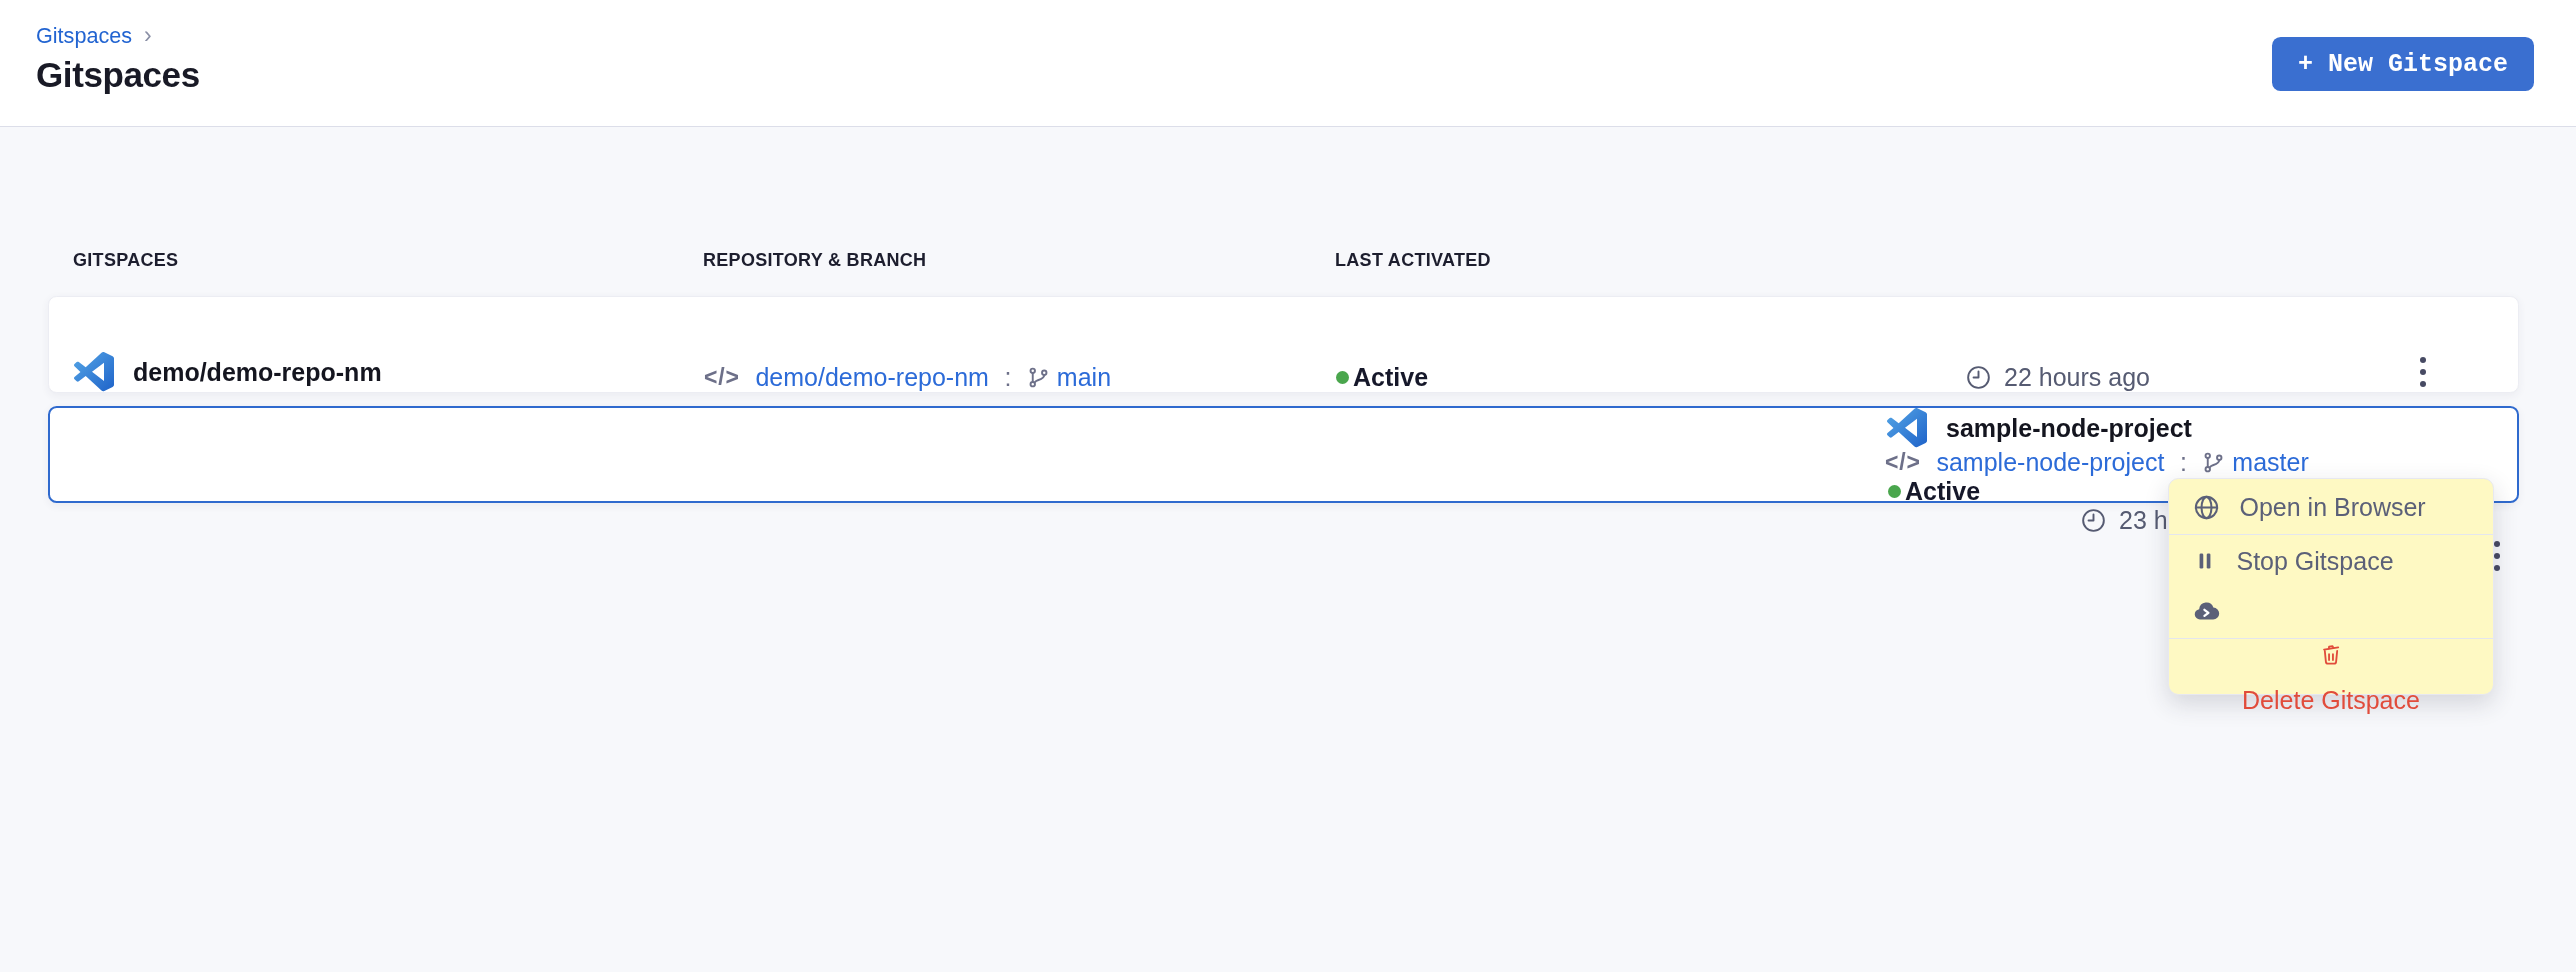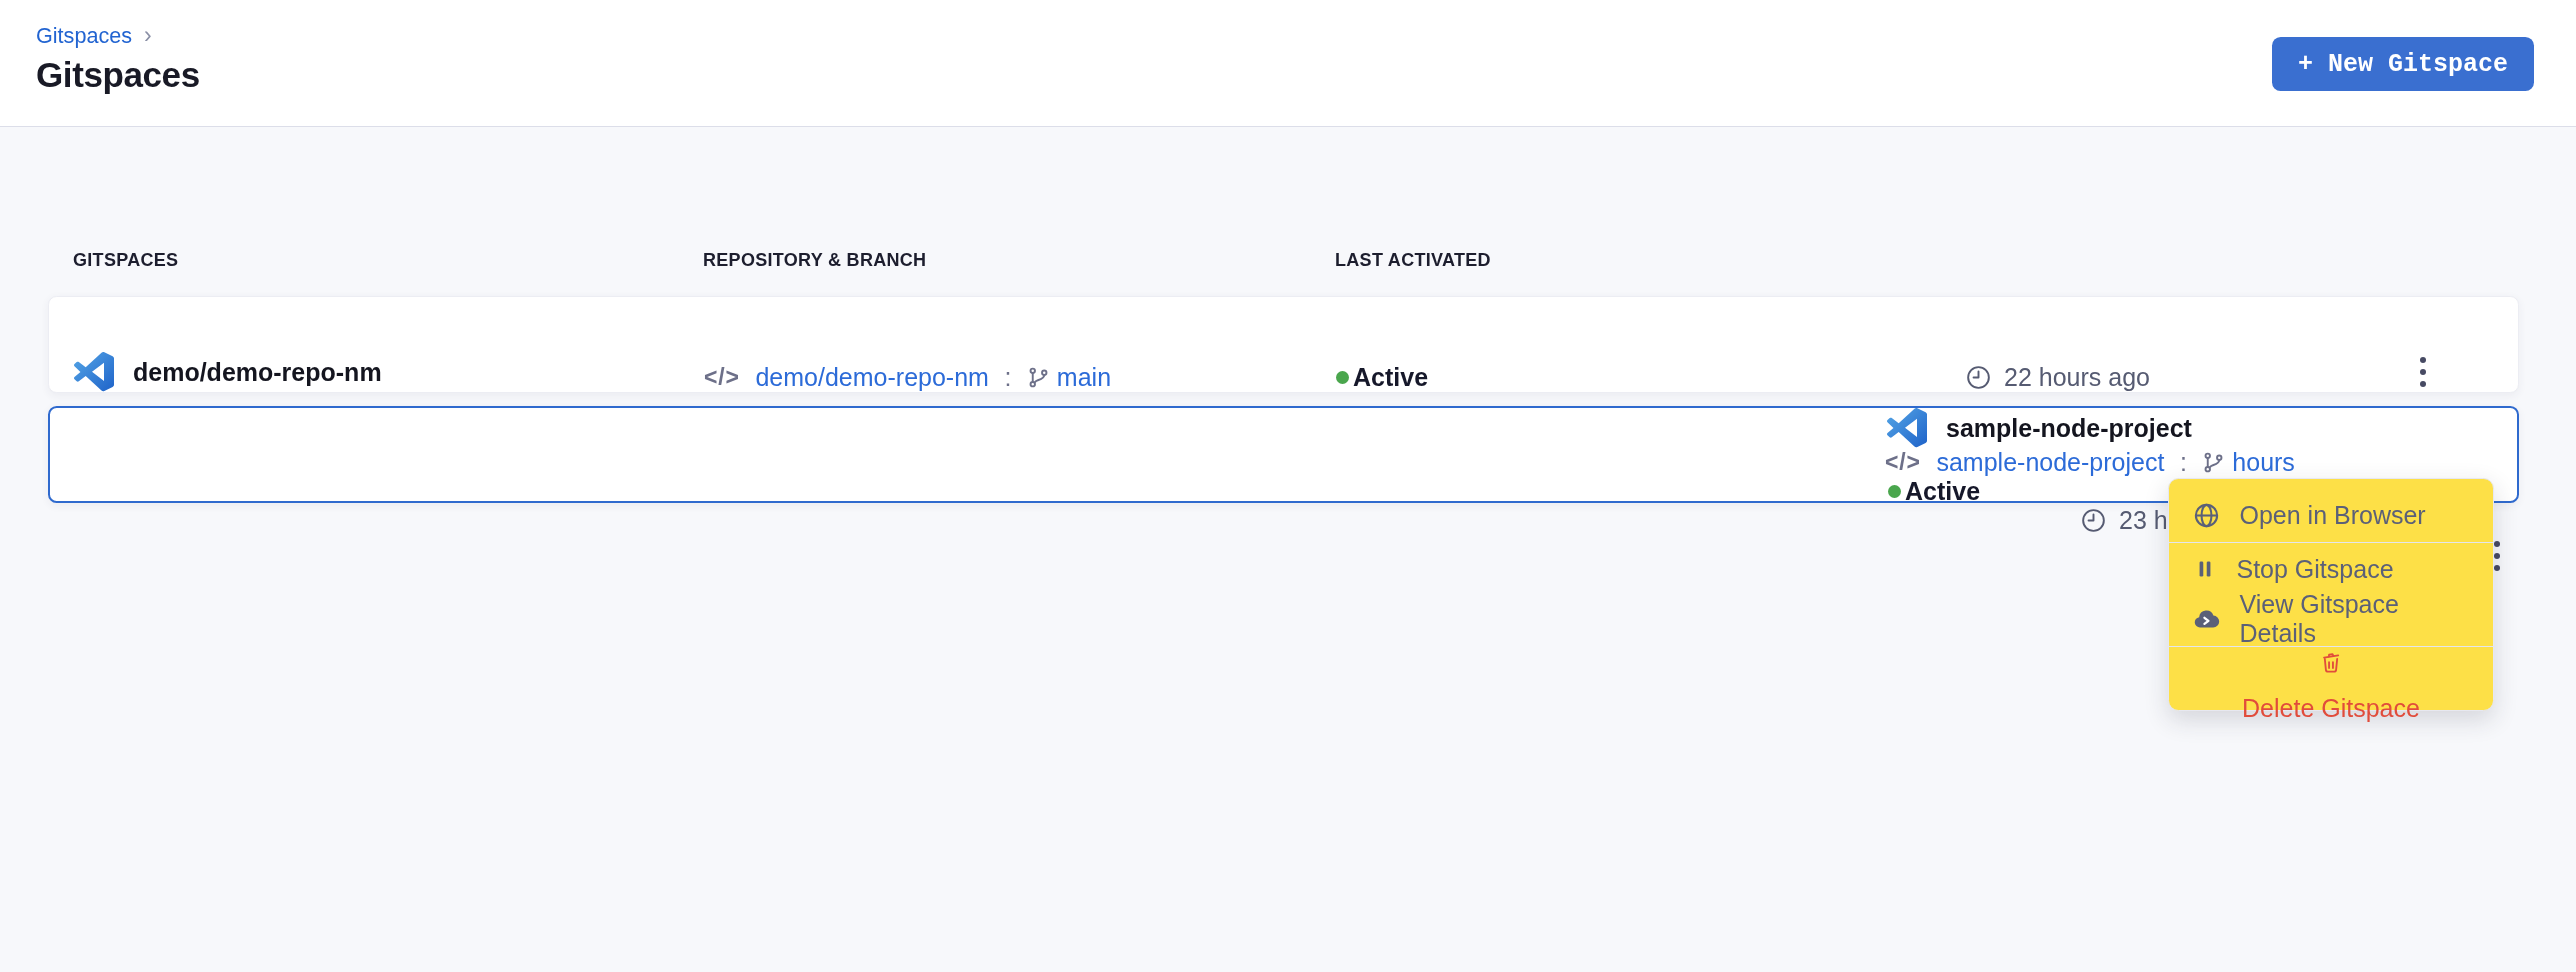--- a/index.html
+++ b/index.html
@@ -75,24 +75,24 @@
     width:41px; height:41px; cursor:pointer;
     display:flex; flex-direction:column; align-items:center; justify-content:center; gap:6px;
   }
   .kebab .kdot { width:6px; height:6px; border-radius:50%; background:#474a63; }
 
   svg { display:block; flex:none; }
 
   
   .menu {
     position:absolute; left:2168px; top:478px; width:326px;
-    background:#fde047;
+    background:#fef9c3;
     border:0.9px solid #e7e8f0; border-radius:10.4px;
     box-shadow:0 8.6px 24px rgba(35,36,58,0.16);
-    padding:11px 0; z-index:20;
+    padding:3px 0; z-index:20;
   }
   .menu-item {
     display:flex; align-items:center; gap:19px;
     height:50px; padding:0 22.5px;
     font-size:25px; color:#5b6078; cursor:pointer;
   }
   .menu-item.danger { color:#e14c3b;flex-direction:column; }
   .menu-divider { height:0.9px; background:#e4e6ee; margin:1.7px 0; }
 </style>
 </head>
@@ -192,21 +192,21 @@
       <span class="branch-wrap">
         <span>
           <svg viewBox="0 0 24 24" width="23" height="23" fill="none" stroke="#6d7089" stroke-width="2">
             <circle cx="6" cy="5" r="2.3"></circle>
               <circle cx="6" cy="19" r="2.3"></circle>
               <circle cx="18" cy="7" r="2.3"></circle>
             <path d="M6 7.4v9.2"></path>
               <path d="M18 9.4c0 3-3 4.2-6 5.2-2.1.7-3.2 1.4-3.8 2.3" stroke-linecap="round"></path>
           </svg>
         </span>
-        <a class="branch-name">hours</a>
+        <a class="branch-name">master</a>
       </span>
     </div>
     <div class="cell cell-status c3">
       <span class="dot"></span>
       <span>Active</span>
     </div>
     <div class="cell cell-time c4">
       <span>
         <svg viewBox="0 0 24 24" width="27" height="27" fill="none" stroke="#565b72" stroke-width="1.7">
           <circle cx="12" cy="12" r="9.2"></circle>
@@ -247,21 +247,20 @@
     </span>
     <span>Stop Gitspace</span>
   </div>
   <div class="menu-item">
     <span>
       <svg viewBox="0 0 24 24" width="29" height="29">
         <path d="M17.4 18.6H6.6a4.3 4.3 0 0 1-.68-8.55 6.05 6.05 0 0 1 11.76-1.35 4.8 4.8 0 0 1-.28 9.9z" fill="#5b6078"></path>
         <path d="M10.3 10.6l3.3 2.5-3.3 2.5" stroke="#ffffff" stroke-width="1.9" fill="none" stroke-linecap="round" stroke-linejoin="round"></path>
       </svg>
     </span>
-    <span>View Gitspace Details</span>
   </div>
   <div class="menu-divider"></div>
   <div class="menu-item danger">
     <span>
       <svg viewBox="0 0 24 24" width="26" height="26" fill="none" stroke="#e14c3b" stroke-width="1.7" stroke-linecap="round" stroke-linejoin="round">
         <g transform="rotate(-9 12 6)">
             <path d="M5.4 6.9h13.2"></path>
             <path d="M9.9 6.6l.5-1.7h3.2l.5 1.7"></path>
           </g>
         <path d="M6.3 9.2l1 10a1.9 1.9 0 0 0 1.9 1.7h5.6a1.9 1.9 0 0 0 1.9-1.7l1-10"></path>

